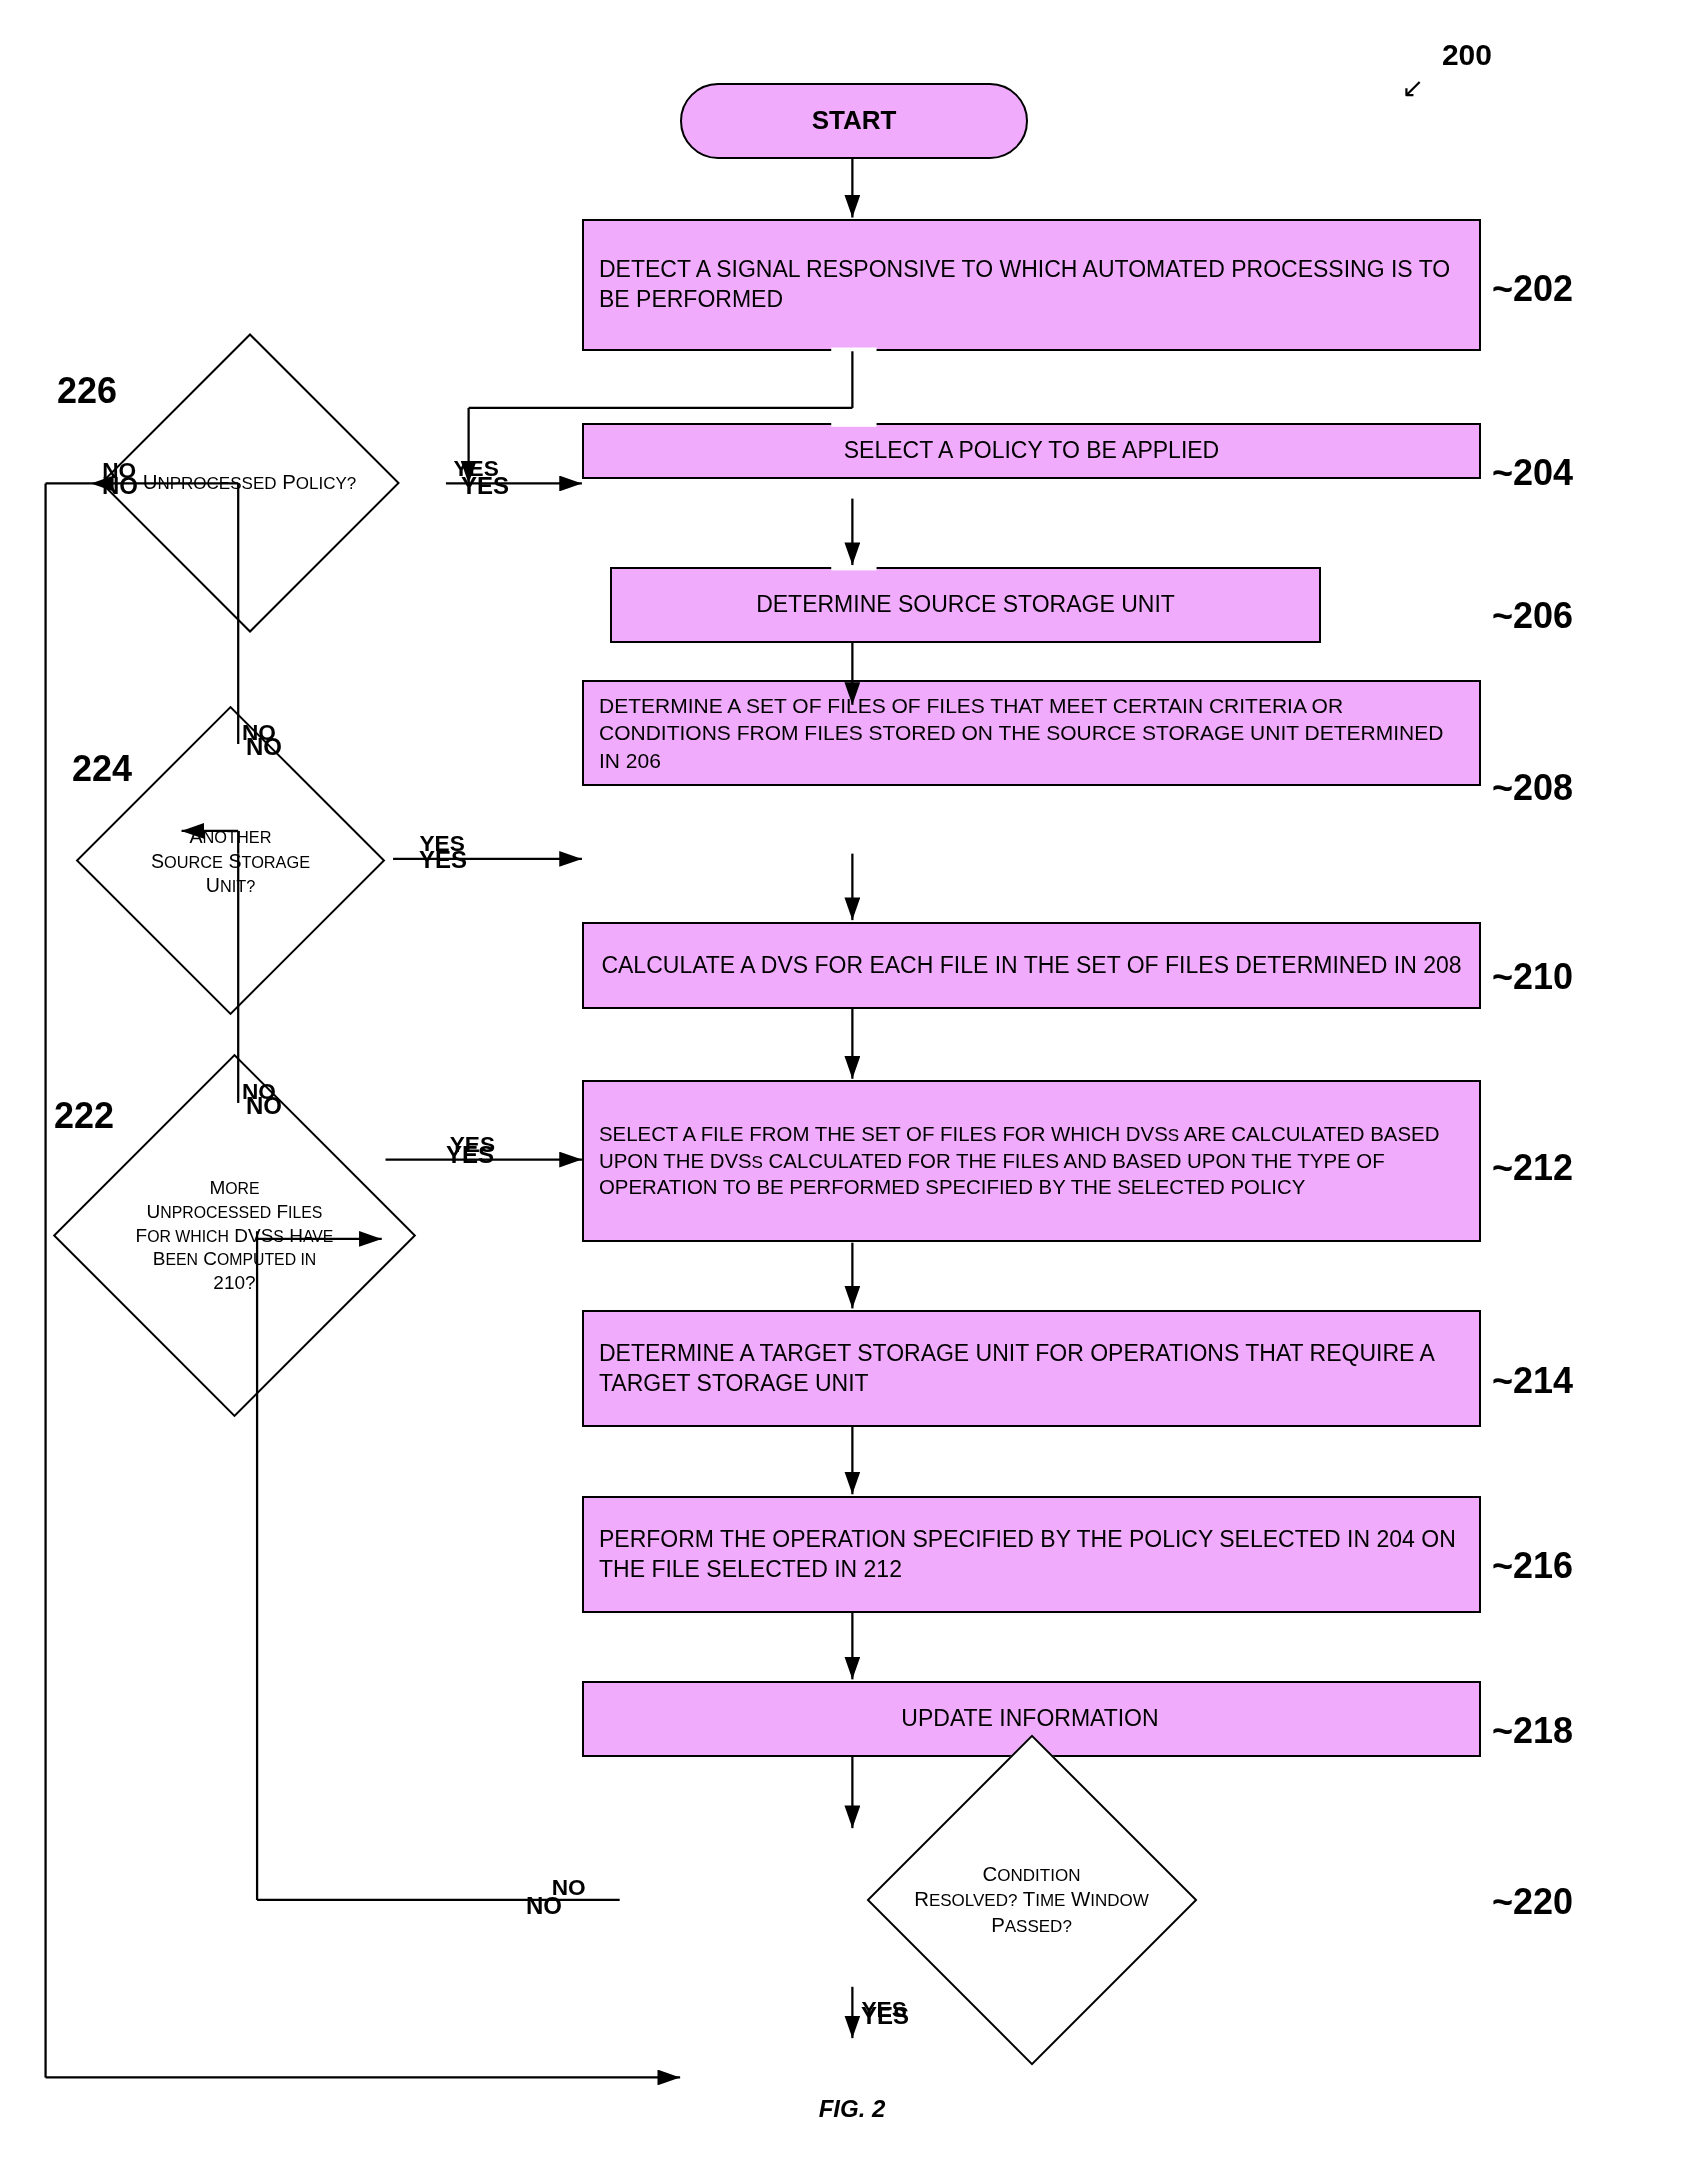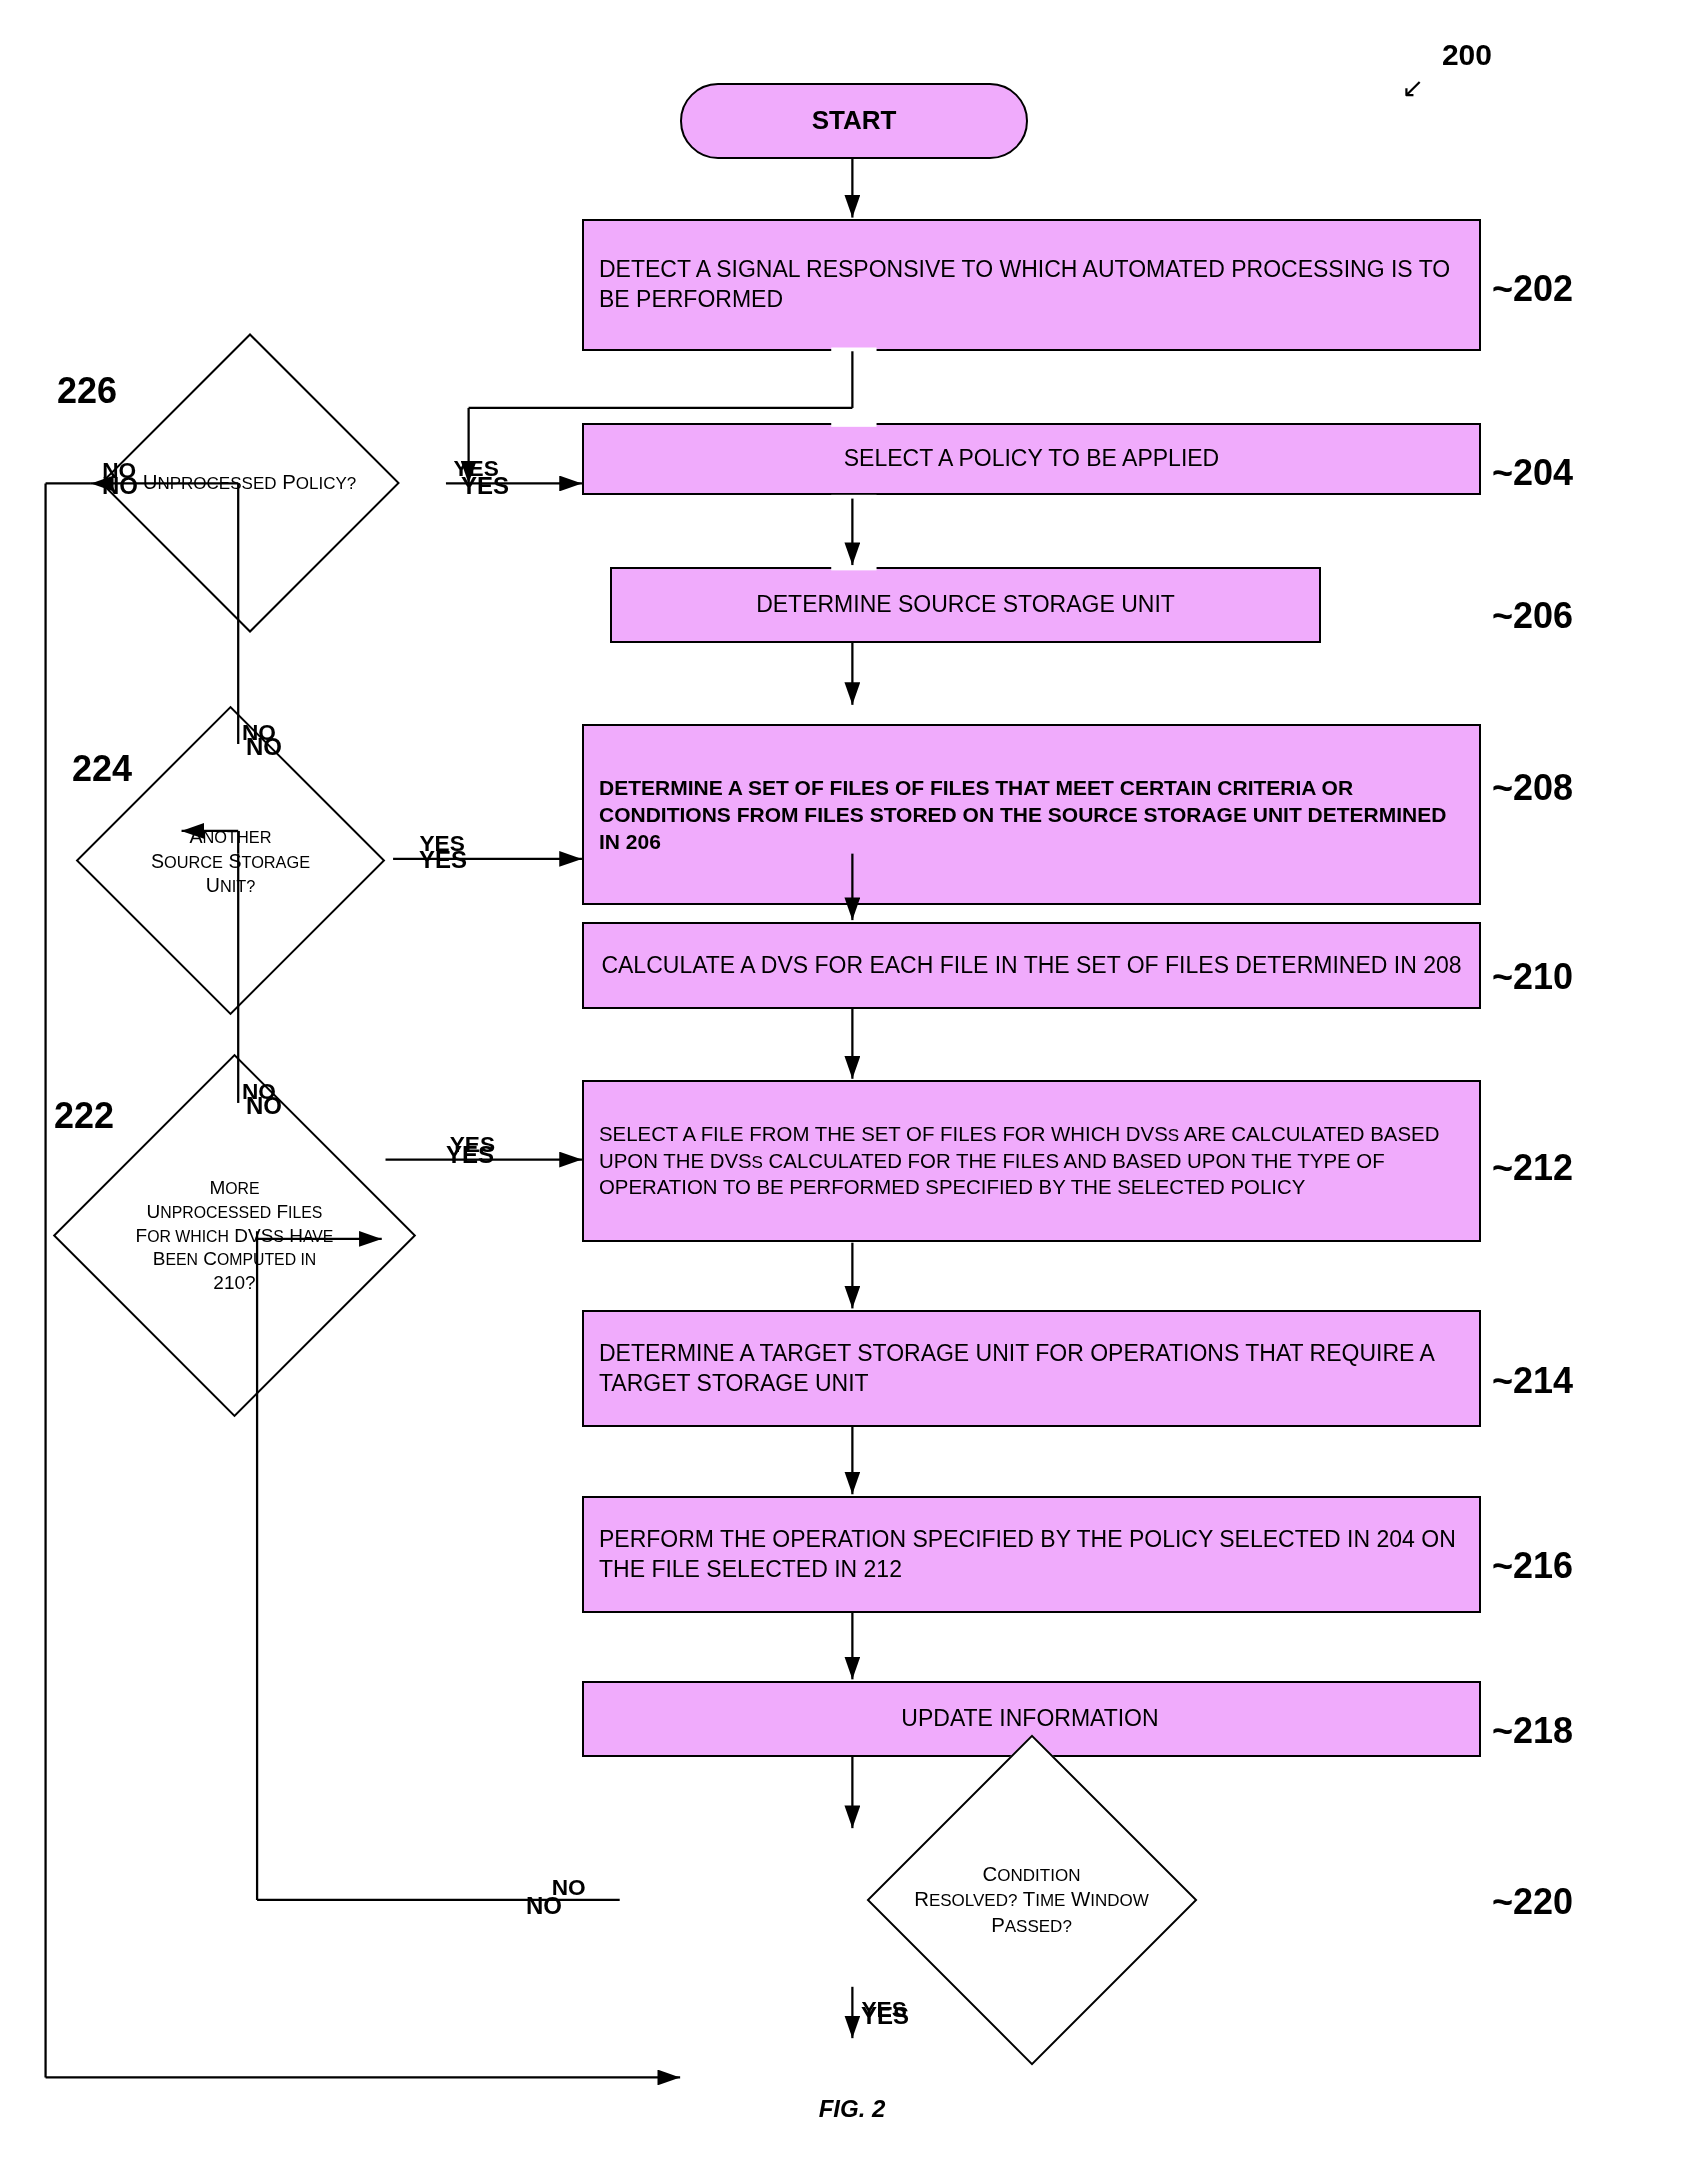--- a/index.html
+++ b/index.html
@@ -132,31 +132,31 @@
   <div class="box start-end" style="left:680px; top:83px; width:348px; height:76px;">
     <span>START</span>
   </div>
 
   <div class="box" style="left:582px; top:219px; width:899px; height:132px;">
     <span class="sc">DETECT A SIGNAL RESPONSIVE TO WHICH AUTOMATED
 PROCESSING IS TO BE PERFORMED</span>
   </div>
   <div class="ref-num" style="left:1492px; top:268px;">~202</div>
 
-  <div class="box" style="left:582px; top:423px; width:899px; height:72px;">
+  <div class="box" style="left:582px; top:423px; width:899px; height:56px;">
     <span class="sc">SELECT A POLICY TO BE APPLIED</span>
   </div>
   <div class="ref-num" style="left:1492px; top:452px;">~204</div>
 
   <div class="box" style="left:610px; top:567px; width:711px; height:76px;">
     <span class="sc">DETERMINE SOURCE STORAGE UNIT</span>
   </div>
   <div class="ref-num" style="left:1492px; top:595px;">~206</div>
 
-  <div class="box" style="left:582px; top:724px; width:899px; height:181px;font-weight:bold;">
+  <div class="box" style="left:582px; top:680px; width:899px; height:106px;">
     <span class="sc" style="font-size:21px;">DETERMINE A SET OF FILES OF FILES THAT MEET CERTAIN CRITERIA OR CONDITIONS FROM FILES STORED ON THE SOURCE STORAGE UNIT DETERMINED IN 206</span>
   </div>
   <div class="ref-num" style="left:1492px; top:767px;">~208</div>
 
   <div class="box" style="left:582px; top:922px; width:899px; height:87px;">
     <span class="sc">CALCULATE A DVS FOR EACH FILE IN THE SET OF FILES DETERMINED IN 208</span>
   </div>
   <div class="ref-num" style="left:1492px; top:956px;">~210</div>
 
   <div class="box" style="left:582px; top:1080px; width:899px; height:162px;">

